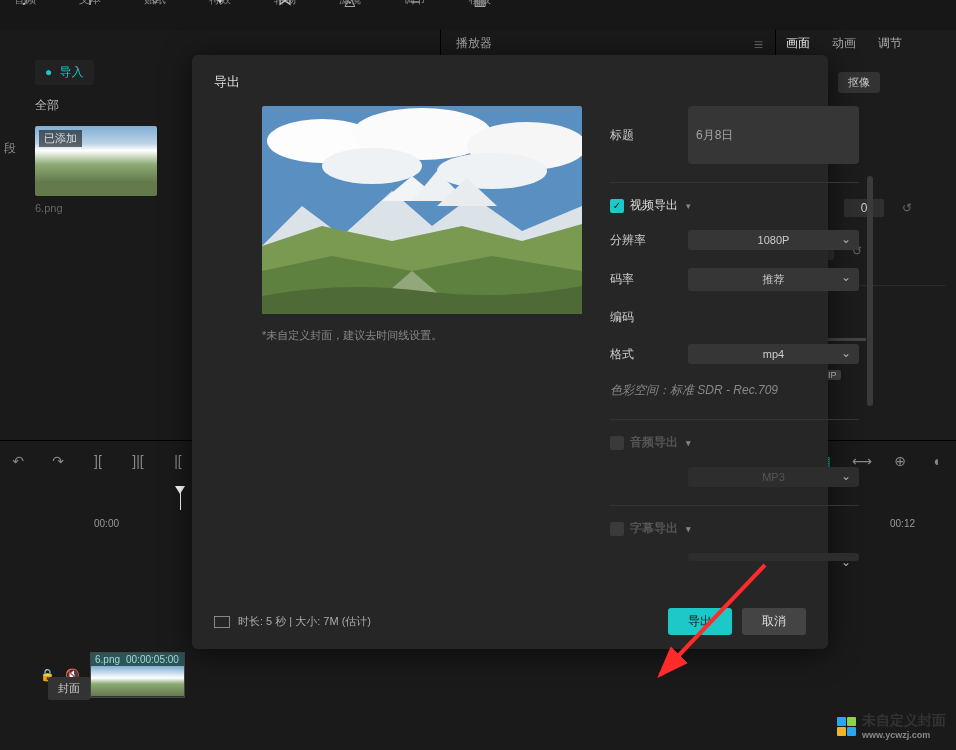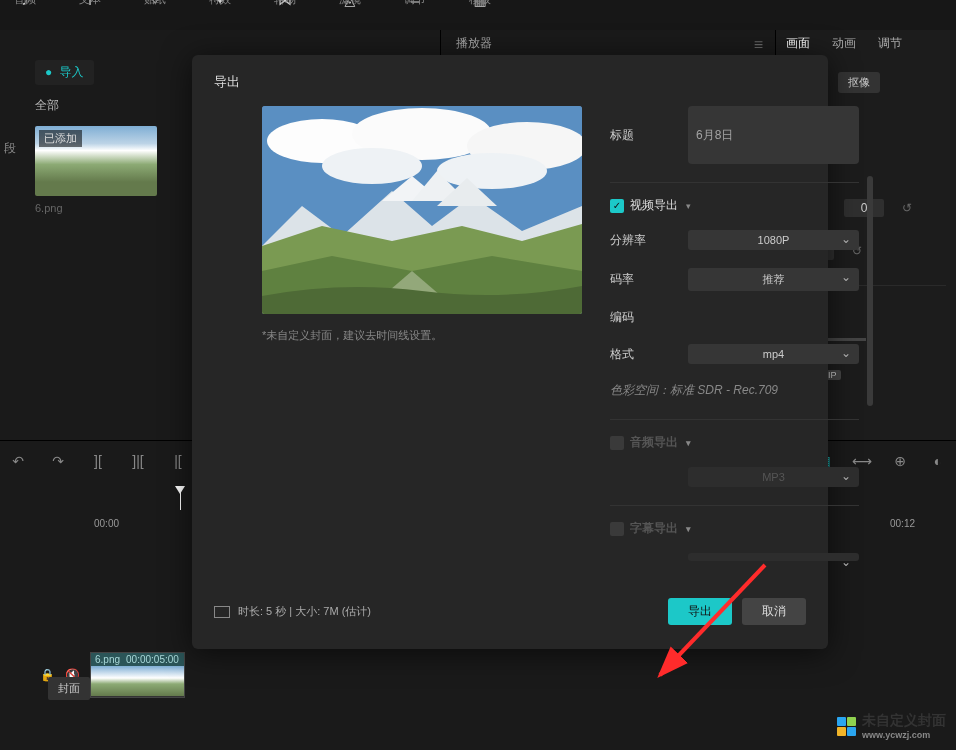--- a/index.html
+++ b/index.html
@@ -109,21 +109,21 @@
 .chk.off{background:#3a3a3a;}
 .tri { color:#888; font-size:9px; margin-left:2px;}
 .drop {
   flex:1; background:#363636; color:#ccc; text-align:center; padding:4px 0;
   border-radius:3px; position:relative; font-size:11px;
 }
 .drop:after{content:"⌄";position:absolute;right:8px;top:2px;color:#aaa;font-size:12px;}
 .form-sub { color:#888; font-size:12px; margin:4px 0 20px 0;font-style:italic;}
 .scroll-col { position:absolute; right:-14px; top:70px; width:6px; height:230px; background:#3a3a3a; border-radius:3px;}
 .modal-footer {
-  position:absolute; left:22px; right:22px; bottom:24px;
+  position:absolute; left:22px; right:22px; bottom:14px;
   display:flex; align-items:center;
 }
 .footer-info { display:flex; align-items:center; gap:8px; color:#aaa; font-size:11px;}
 .footer-info .ficon{width:16px;height:12px;border:1px solid #888;}
 .footer-btns { margin-left:auto; display:flex; gap:10px;}
 .btn { padding:5px 20px; border-radius:3px; font-size:12px; border:none; cursor:pointer;}
 .btn-primary { background:#1cc8c8; color:#111; }
 .btn-sec { background:#444; color:#ddd;}
 .arrow {
   position:absolute; left:635px; top:555px; pointer-events:none;

